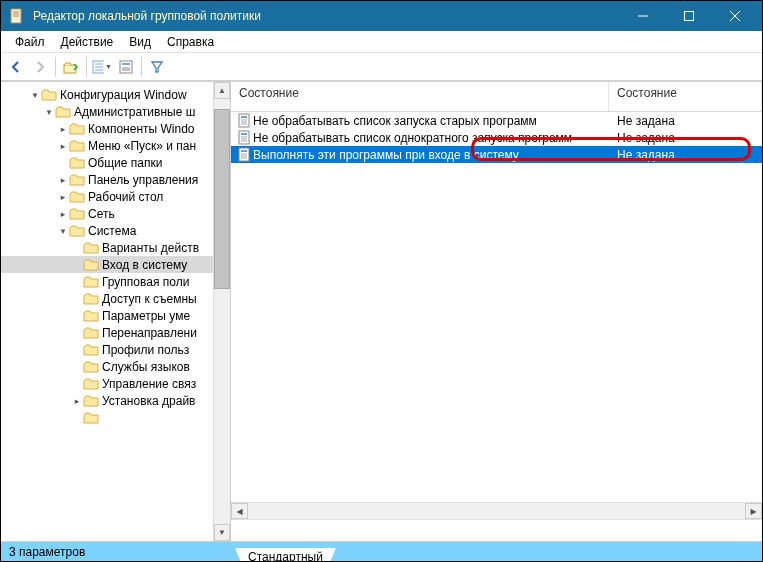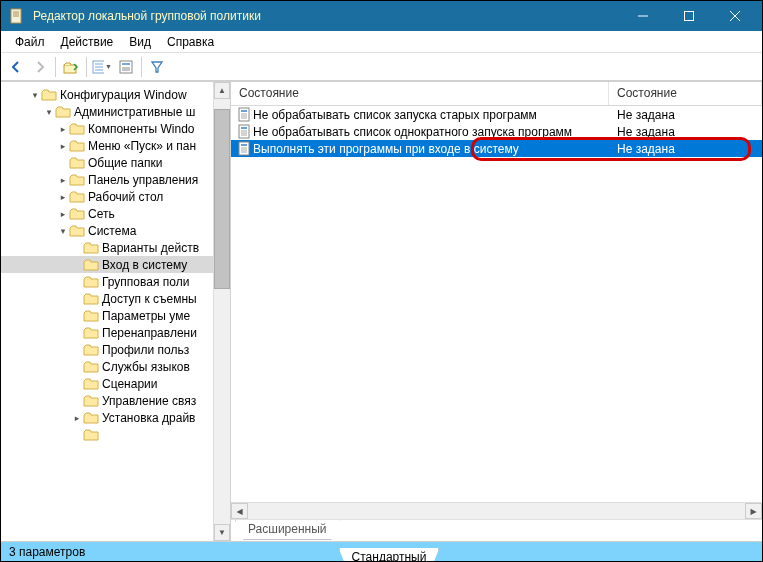--- a/index.html
+++ b/index.html
@@ -23,21 +23,21 @@
 .tree-folder { width: 16px; height: 14px; margin-right: 3px; }
 .tree-label { font-size: 12px; }
 .tree-row.selected { background: #d9d9d9; }
 .tree-row.selected .tree-label { }
 .scrollbar-y { width: 17px; background: #f0f0f0; border-left: 1px solid #ddd; display:flex; flex-direction:column; }
 .scrollbar-y .sb-btn { height:17px; display:flex; align-items:center; justify-content:center; font-size:8px; color:#555; background:#f0f0f0; border:1px solid #ccc;}
 .scrollbar-y .sb-track { flex:1; position:relative; background:#f0f0f0;}
 .scrollbar-y .sb-thumb { position:absolute; left:0; right:0; top:10px; height:180px; background:#c2c2c2; border:1px solid #aaa; }
 .right-panel { flex: 1; display: flex; flex-direction: column; }
 .list-area { flex: 1; overflow: hidden; position: relative; }
-.list-header { display: flex; height: 24px; border-bottom: 1px solid #d8d8d8; }
+.list-header { display: flex; height: 30px; border-bottom: 1px solid #d8d8d8; }
 .list-header-cell { padding: 4px 8px; border-right: 1px solid #e4e4e4; font-size: 12px; color: #333; }
 .hc-state { width: 378px; }
 .hc-status { flex: 1; }
 .list-body { }
 .list-row { display: flex; height: 17px; align-items: center; }
 .list-row .cell-main { width: 378px; padding-left: 6px; display: flex; align-items: center; gap: 0; }
 .list-row .cell-status { flex: 1; padding-left: 8px; }
 .list-row .policy-icon { width: 16px; height: 16px; flex-shrink: 0; }
 .list-row.sel { background: #0078d7; color: #fff; }
 .list-row.sel .cell-status { color: #fff; }
@@ -286,29 +286,20 @@
           <span class="tree-label">Профили польз</span>
         </div>
         <div class="tree-row" style="padding-left: 70px; text-align: center;">
           <span class="tree-twisty"></span>
           <span class="tree-folder">
             <svg width="16" height="14">
               <path d="M1 4 L3 2 L7 2 L8 4 L15 4 L15 12 L1 12 Z" fill="#ffe9a3" stroke="#d4b04a"></path>
             </svg>
           </span>
           <span class="tree-label">Службы языков</span>
-        </div>
-        <div class="tree-row" style="padding-left: 70px;">
-          <span class="tree-twisty"></span>
-          <span class="tree-folder">
-            <svg width="16" height="14">
-              <path d="M1 4 L3 2 L7 2 L8 4 L15 4 L15 12 L1 12 Z" fill="#ffe9a3" stroke="#d4b04a"></path>
-            </svg>
-          </span>
-          <span class="tree-label">Сценарии</span>
         </div>
         <div class="tree-row" style="padding-left: 70px;">
           <span class="tree-twisty"></span>
           <span class="tree-folder">
             <svg width="16" height="14">
               <path d="M1 4 L3 2 L7 2 L8 4 L15 4 L15 12 L1 12 Z" fill="#ffe9a3" stroke="#d4b04a"></path>
             </svg>
           </span>
           <span class="tree-label">Управление связ</span>
         </div>
@@ -394,19 +385,18 @@
           </div>
         </div>
       <div class="highlight-ring" style="left:240px; top:55px; width:280px; height:24px;"></div>
     </div>
     <div class="scrollbar-x">
       <div class="sb-btn">◀</div>
       <div class="sb-track"></div>
       <div class="sb-btn">▶</div>
     </div>
     <div class="tabs">
-      <div class="tab inactive" style="clip-path: polygon(0 0, 100% 0, 92% 100%, 8% 100%);">Расширенный</div>
       <div class="tab active" style="clip-path: polygon(0 0, 100% 0, 92% 100%, 8% 100%);">Стандартный</div>
     </div>
   </div>
 </div>
 
 <div class="status-bar">3 параметров</div>
 
 </body></html>

